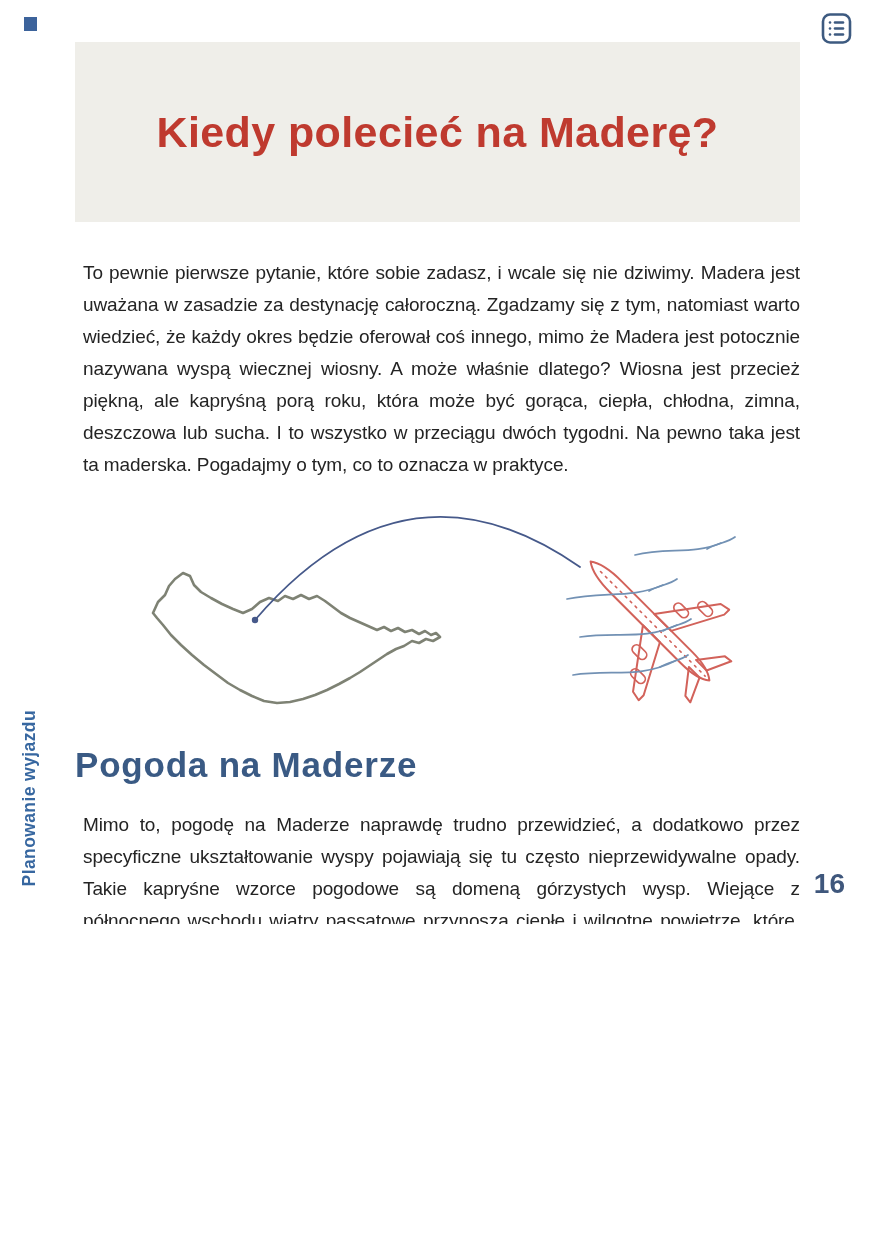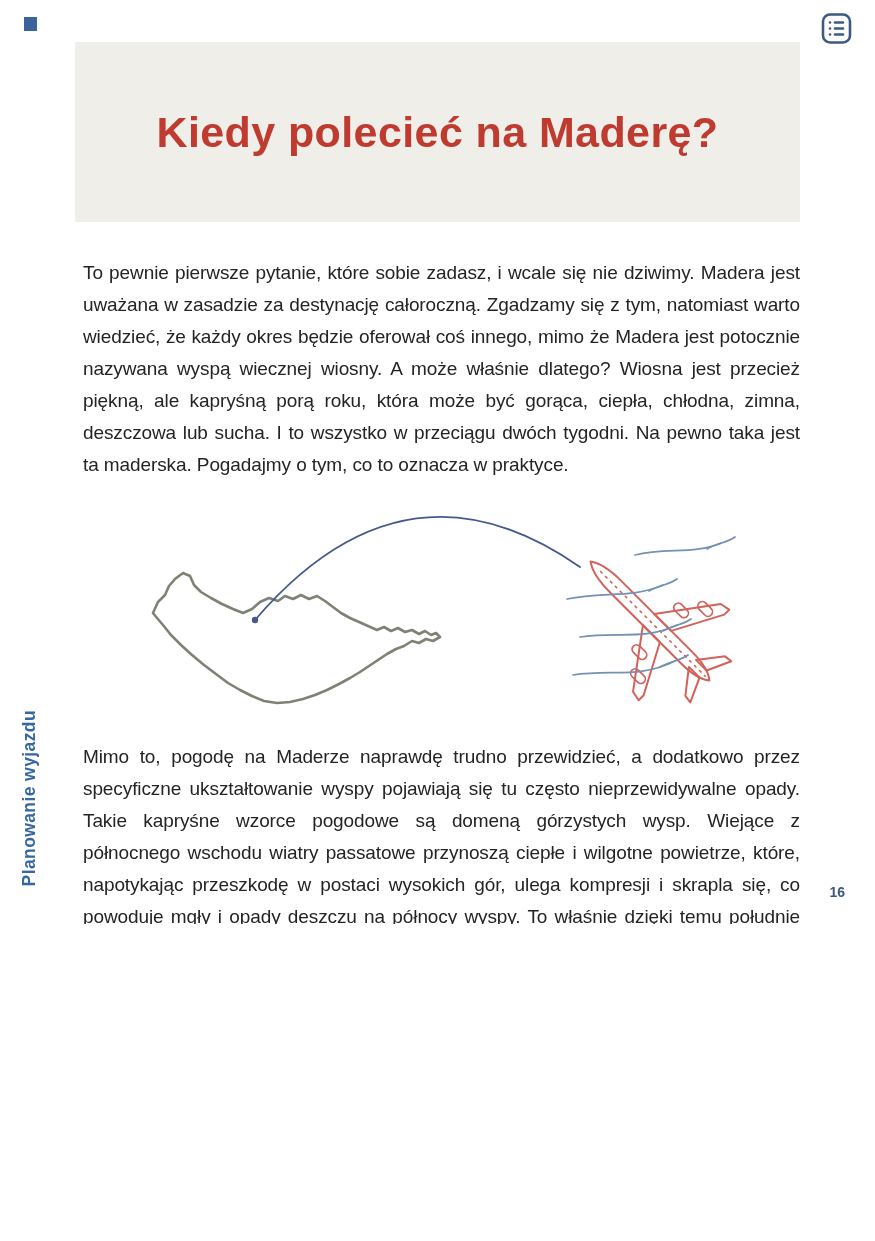--- a/index.html
+++ b/index.html
@@ -82,21 +82,21 @@
     font-weight: 700;
     letter-spacing: 0.4px;
     color: #3767a0;
     white-space: nowrap;
   }
 
   
   .page-number {
     position: absolute;
     right: 30px; bottom: 24px;
-    font-size: 14px;
+    font-size: 28px;
     font-weight: 700;
     color: #3f577c;
   }
 </style>
 </head>
 <body>
 
 <div class="page">
 
   <div class="corner-square"></div>
@@ -161,20 +161,21 @@
           <path d="M 492 96 C 528 88 556 96 588 82"></path>
           <path d="M 574 88 C 584 82 594 82 602 76"></path>
           <path d="M 505 134 C 542 128 568 138 602 122"></path>
           <path d="M 588 128 C 598 122 608 122 616 116"></path>
           <path d="M 498 172 C 536 166 564 176 600 158"></path>
           <path d="M 585 164 C 595 158 605 158 613 152"></path>
         </g>
       </svg>
     </figure>
 
+    <h2 class="section-heading">Pogoda na Maderze</h2>
 
     <p class="body">Mimo to, pogodę na Maderze naprawdę trudno przewidzieć, a dodatkowo przez specyficzne ukształtowanie wyspy pojawiają się tu często nieprzewidywalne opady. Takie kapryśne wzorce pogodowe są domeną górzystych wysp. Wiejące z północnego wschodu wiatry passatowe przynoszą ciepłe i wilgotne powietrze, które, napotykając przeszkodę w postaci wysokich gór, ulega kompresji i skrapla się, co powoduje mgły i opady deszczu na północy wyspy. To właśnie dzięki temu południe wyspy jest suche i gorące, podczas gdy północ – zielona i wilgotna. Teraz zgadnij, która część jest naszą ulubioną!</p>
   </main>
 
   <div class="side-label">Planowanie wyjazdu</div>
 
   <div class="page-number">16</div>
 
 </div>
 

